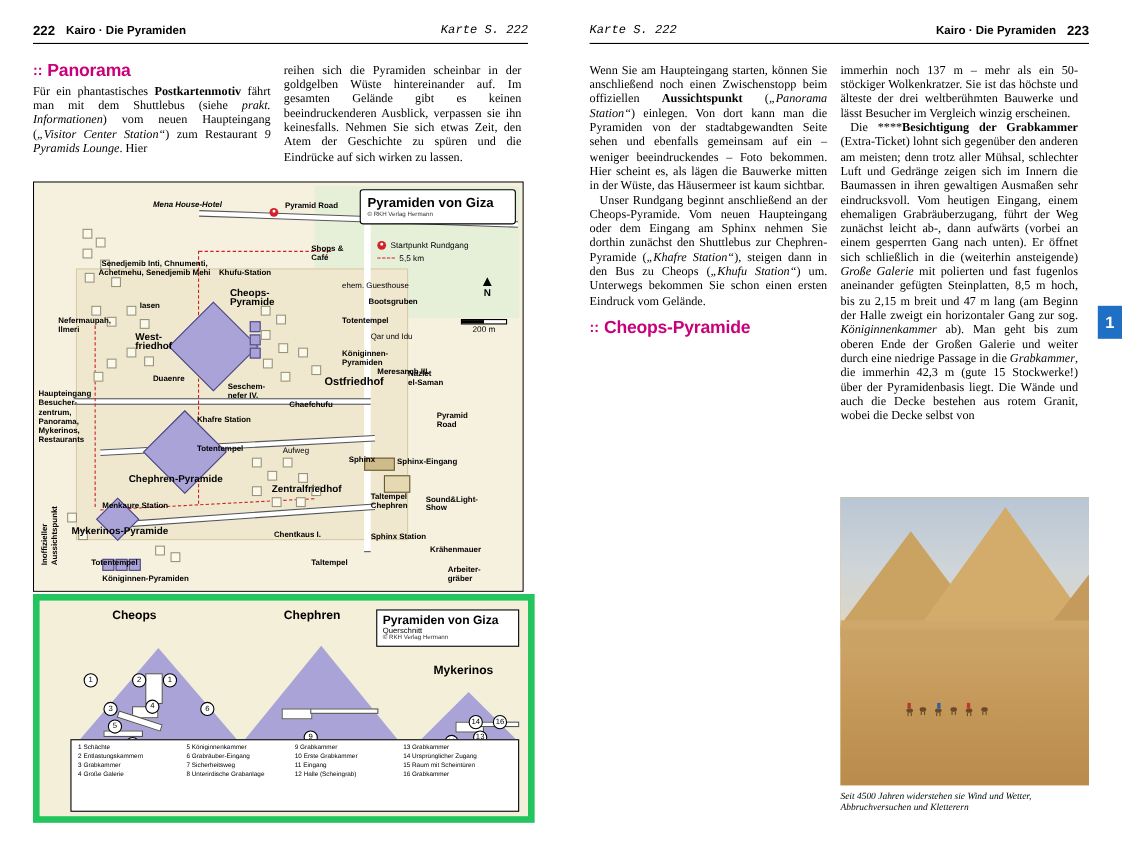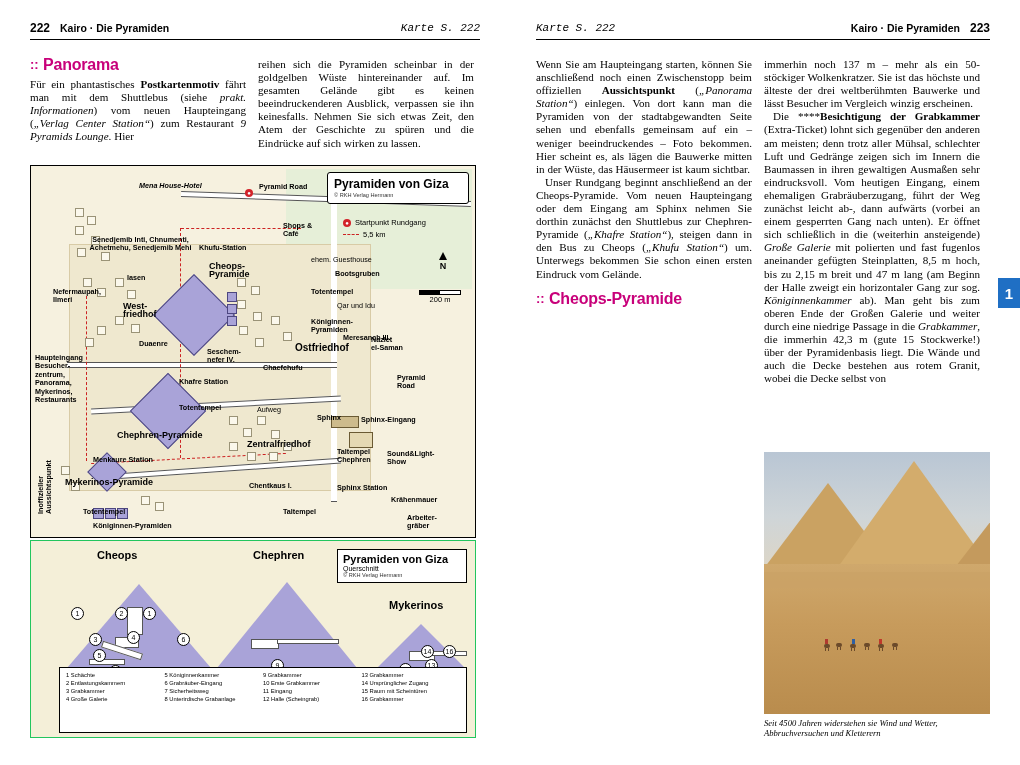--- a/index.html
+++ b/index.html
@@ -79,21 +79,21 @@
     padding:4px 6px 5px 6px;
   }
   .legendbox .t{font-family:"Liberation Sans",sans-serif;font-weight:bold;font-size:12px;}
   .legendbox .c{font-family:"Liberation Sans",sans-serif;font-size:5.6px;color:#333;margin-top:1px;}
   .mkey{position:absolute;font-family:"Liberation Sans",sans-serif;font-size:7.5px;}
   .bullet-red{display:inline-block;width:8px;height:8px;border-radius:50%;background:#d2232a;color:#fff;font-size:6px;text-align:center;line-height:8px;}
 
   
   .sectionbox{
     position:absolute;left:30px;top:540px;width:444px;height:196px;
-    border:1px solid #22c55e;background:#f4efd8;overflow:hidden;
+    border:6px solid #22c55e;background:#f4efd8;overflow:hidden;
   }
   .sec-title{position:absolute;font-family:"Liberation Sans",sans-serif;font-weight:bold;font-size:11px;}
   .tri{position:absolute;width:0;height:0;border-style:solid;border-color:transparent;}
   .secbadge{
     position:absolute;right:8px;top:8px;width:118px;border:1.5px solid #000;background:#fff;
     padding:3px 5px 4px 5px;
   }
   .secbadge .t{font-family:"Liberation Sans",sans-serif;font-weight:bold;font-size:11px;line-height:12px;}
   .secbadge .s{font-family:"Liberation Sans",sans-serif;font-size:7px;}
   .secbadge .c{font-family:"Liberation Sans",sans-serif;font-size:5.6px;color:#333;}
@@ -150,21 +150,21 @@
     <span class="rh-title">Kairo · Die Pyramiden</span>
     <span class="spacer"></span>
     <span class="rh-ref">Karte S. 222</span>
     <span class="rule"></span>
   </div>
 
   <div class="col" id="col-l1">
     <div class="h-sec">
       <span class="dots">::</span><span>Panorama</span>
     </div>
-    <p class="lead">Für ein phantastisches <b>Postkartenmotiv</b> fährt man mit dem Shuttlebus (siehe <i>prakt. Informationen</i>) vom neuen Haupteingang (<i>„Verlag Center Station“</i>) zum Restaurant <i>9 Pyramids Lounge</i>. Hier</p>
+    <p class="lead">Für ein phantastisches <b>Postkartenmotiv</b> fährt man mit dem Shuttlebus (siehe <i>prakt. Informationen</i>) vom neuen Haupteingang (<i>„Visitor Center Station“</i>) zum Restaurant <i>9 Pyramids Lounge</i>. Hier</p>
   </div>
 
   <div class="col" id="col-l2">
     <p>reihen sich die Pyramiden scheinbar in der goldgelben Wüste hintereinander auf. Im gesamten Gelände gibt es keinen beeindruckenderen Ausblick, verpassen sie ihn keinesfalls. Nehmen Sie sich etwas Zeit, den Atem der Geschichte zu spüren und die Eindrücke auf sich wirken zu lassen.</p>
   </div>
 
   <div class="mapbox">
     <div class="map-desert"></div>
     <div class="map-green"></div>
     <div class="map-plateau"></div>

